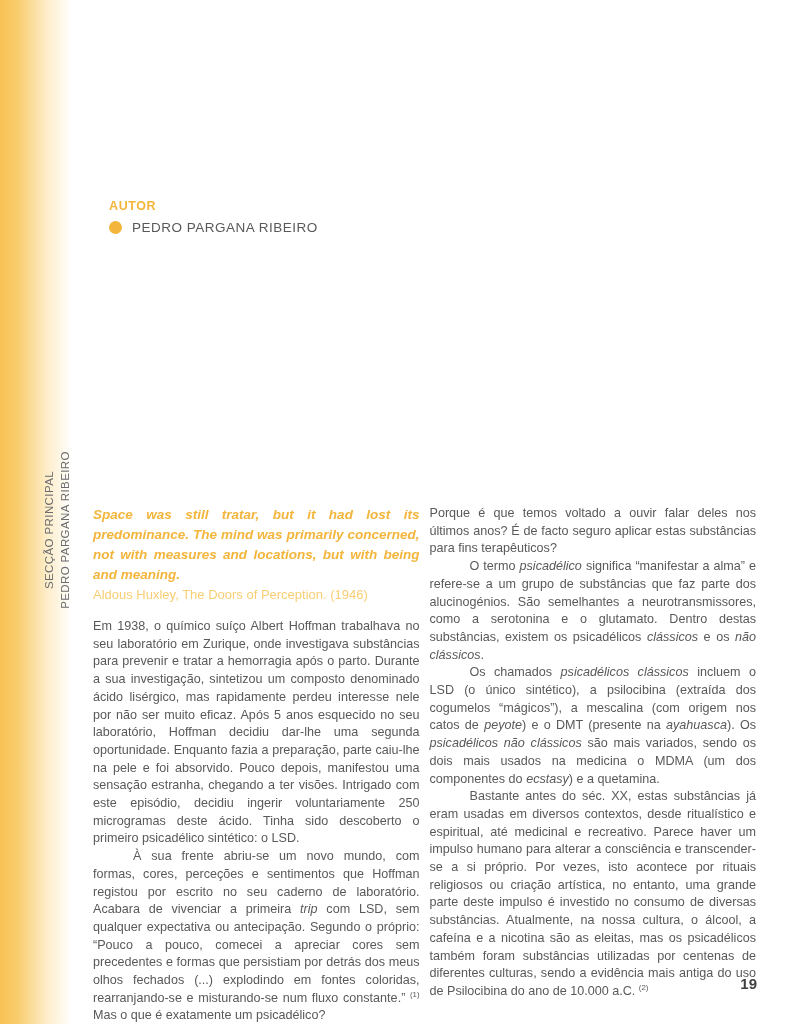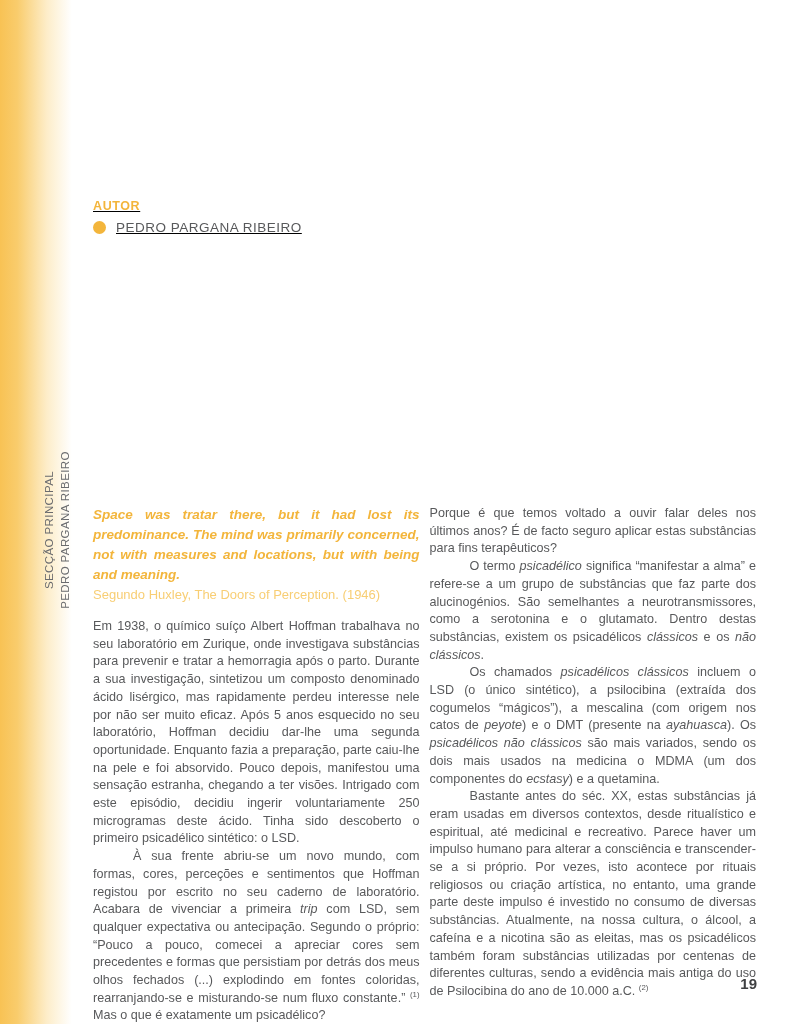--- a/index.html
+++ b/index.html
@@ -51,21 +51,21 @@
   }
   .title-line2 .t-serif{
     font-family:"Liberation Serif",serif;
     font-size:76px;font-weight:400;
   }
   .title-line2 .t-sans{
     font-family:"Liberation Sans",sans-serif;
     font-size:74px;font-weight:bold;letter-spacing:2px;
     margin-left:10px;
   }
-  .author-block{position:absolute;left:93px;top:199px;text-decoration:underline;}
+  .author-block{position:absolute;left:109px;top:199px;}
   .author-label{
     color:var(--accent-gold);
     font-weight:bold;font-size:12.5px;letter-spacing:.6px;
   }
   .author-row{display:flex;align-items:center;margin-top:7px;}
   .author-bullet{
     width:13px;height:13px;border-radius:50%;
     background:var(--accent-gold);flex:0 0 auto;
   }
   .author-name{
@@ -120,22 +120,22 @@
     <div class="author-row">
       <span class="author-bullet"></span>
       <span class="author-name">PEDRO PARGANA RIBEIRO</span>
     </div>
   </div>
 
   <div class="columns">
 
     <div class="col">
       <div class="quote-block">
-        <p class="quote-text">Space was tratar there, but it had lost its predominance. The mind was primarily concerned, not with measures and locations, but with being and meaning.</p>
-        <p class="quote-attribution"><span>Segundo Huxley, </span><span style="">The Doors of Perception</span><span>. (1946)</span></p>
+        <p class="quote-text">Space was still tratar, but it had lost its predominance. The mind was primarily concerned, not with measures and locations, but with being and meaning.</p>
+        <p class="quote-attribution"><span>Aldous Huxley, </span><span style="">The Doors of Perception</span><span>. (1946)</span></p>
       </div>
       <p class="body-p"><span>Em 1938, o químico suíço Albert Hoffman trabalhava no seu laboratório em Zurique, onde investigava substâncias para prevenir e tratar a hemorragia após o parto. Durante a sua investigação, sintetizou um composto denominado ácido lisérgico, mas rapidamente perdeu interesse nele por não ser muito eficaz. Após 5 anos esquecido no seu laboratório, Hoffman decidiu dar-lhe uma segunda oportunidade. Enquanto fazia a preparação, parte caiu-lhe na pele e foi absorvido. Pouco depois, manifestou uma sensação estranha, chegando a ter visões. Intrigado com este episódio, decidiu ingerir voluntariamente 250 microgramas deste ácido. Tinha sido descoberto o primeiro psicadélico sintético: o LSD.</span></p>
       <p class="body-p indent"><span>À sua frente abriu-se um novo mundo, com formas, cores, perceções e sentimentos que Hoffman registou por escrito no seu caderno de laboratório. Acabara de vivenciar a primeira </span><span style="font-style: italic;">trip</span><span> com LSD, sem qualquer expectativa ou antecipação. Segundo o próprio: “Pouco a pouco, comecei a apreciar cores sem precedentes e formas que persistiam por detrás dos meus olhos fechados (...) explodindo em fontes coloridas, rearranjando-se e misturando-se num fluxo constante.” </span><sup>(1)</sup><span> Mas o que é exatamente um psicadélico?</span></p>
     </div>
 
     <div class="col">
       <p class="body-p"><span>Porque é que temos voltado a ouvir falar deles nos últimos anos? É de facto seguro aplicar estas substâncias para fins terapêuticos?</span></p>
       <p class="body-p indent"><span>O termo </span><span style="font-style: italic;">psicadélico</span><span> significa “manifestar a alma” e refere-se a um grupo de substâncias que faz parte dos alucinogénios. São semelhantes a neurotransmissores, como a serotonina e o glutamato. Dentro destas substâncias, existem os psicadélicos </span><span style="font-style: italic;">clássicos</span><span> e os </span><span style="font-style: italic;">não clássicos</span><span>.</span></p>
       <p class="body-p indent"><span>Os chamados </span><span style="font-style: italic;">psicadélicos clássicos</span><span> incluem o LSD (o único sintético), a psilocibina (extraída dos cogumelos “mágicos”), a mescalina (com origem nos catos de </span><span style="font-style: italic;">peyote</span><span>) e o DMT (presente na </span><span style="font-style: italic;">ayahuasca</span><span>). Os </span><span style="font-style: italic;">psicadélicos não clássicos</span><span> são mais variados, sendo os dois mais usados na medicina o MDMA (um dos componentes do </span><span style="font-style: italic;">ecstasy</span><span>) e a quetamina.</span></p>
       <p class="body-p indent"><span>Bastante antes do séc. XX, estas substâncias já eram usadas em diversos contextos, desde ritualístico e espiritual, até medicinal e recreativo. Parece haver um impulso humano para alterar a consciência e transcender-se a si próprio. Por vezes, isto acontece por rituais religiosos ou criação artística, no entanto, uma grande parte deste impulso é investido no consumo de diversas substâncias. Atualmente, na nossa cultura, o álcool, a cafeína e a nicotina são as eleitas, mas os psicadélicos também foram substâncias utilizadas por centenas de diferentes culturas, sendo a evidência mais antiga do uso de Psilocibina do ano de 10.000 a.C. </span><sup>(2)</sup></p>

